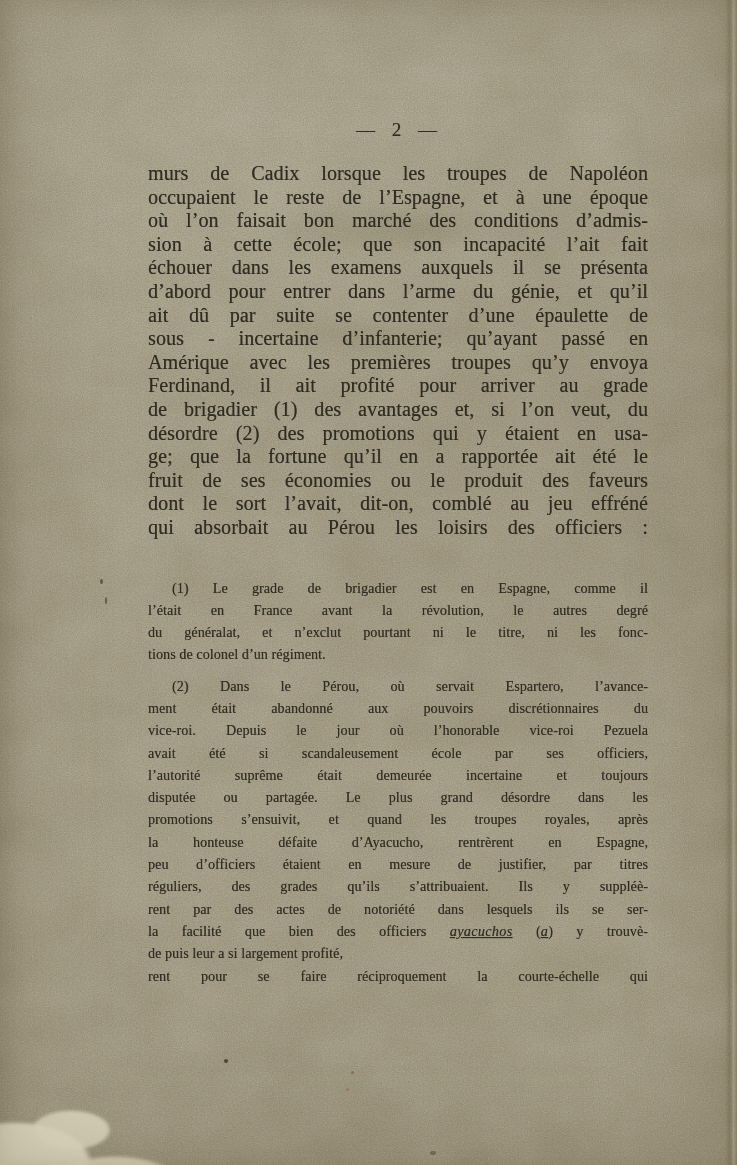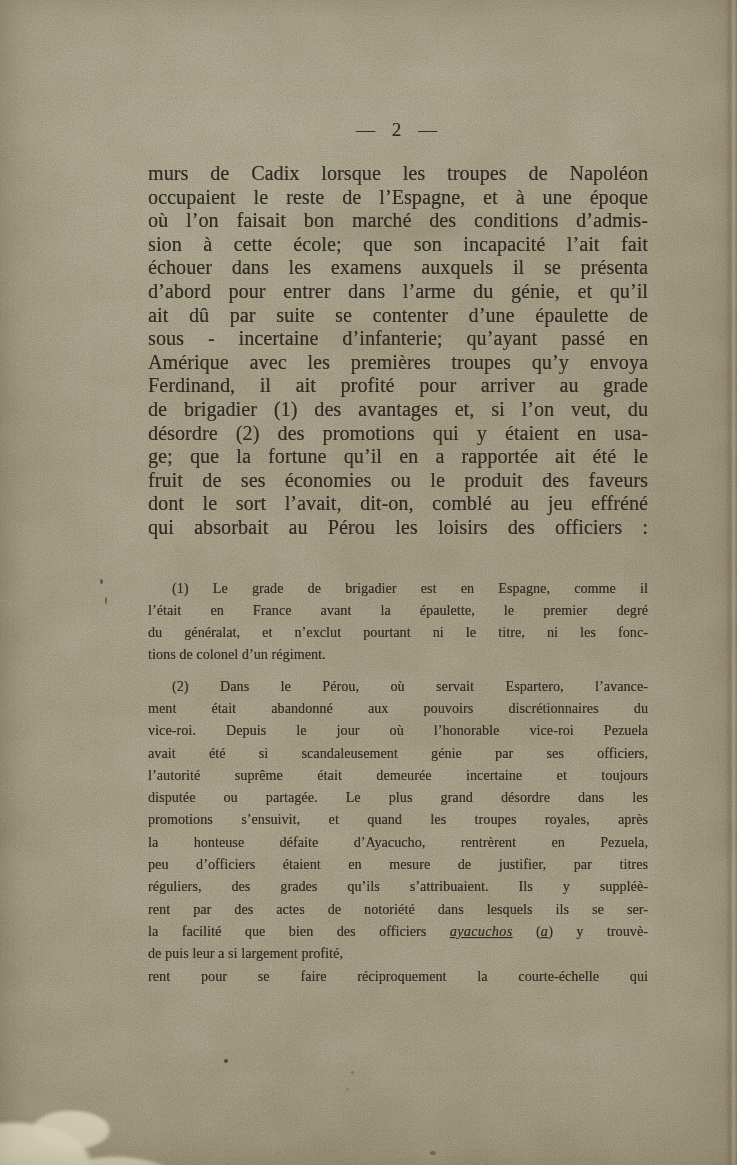--- a/index.html
+++ b/index.html
@@ -142,34 +142,34 @@
         <div class="line">de brigadier (1) des avantages et, si l’on veut, du</div>
         <div class="line">désordre (2) des promotions qui y étaient en usa-</div>
         <div class="line">ge; que la fortune qu’il en a rapportée ait été le</div>
         <div class="line">fruit de ses économies ou le produit des faveurs</div>
         <div class="line">dont le sort l’avait, dit-on, comblé au jeu effréné</div>
         <div class="line">qui absorbait au Pérou les loisirs des officiers :</div>
       </div>
 
     <div class="footnote footnote-1">
         <div class="line indent">(1) Le grade de brigadier est en Espagne, comme il</div>
-        <div class="line">l’était en France avant la épaulette, le premier degré</div>
+        <div class="line">l’était en France avant la révolution, le autres degré</div>
         <div class="line">du généralat, et n’exclut pourtant ni le titre, ni les fonc-</div>
         <div class="line endline">tions de colonel d’un régiment.</div>
       </div>
 
     <div class="footnote footnote-2">
         <div class="line indent">(2) Dans le Pérou, où servait Espartero, l’avance-</div>
         <div class="line">ment était abandonné aux pouvoirs discrétionnaires du</div>
         <div class="line">vice-roi. Depuis le jour où l’honorable vice-roi Pezuela</div>
-        <div class="line">avait été si scandaleusement génie par ses officiers,</div>
+        <div class="line">avait été si scandaleusement école par ses officiers,</div>
         <div class="line">l’autorité suprême était demeurée incertaine et toujours</div>
         <div class="line">disputée ou partagée. Le plus grand désordre dans les</div>
         <div class="line">promotions s’ensuivit, et quand les troupes royales, après</div>
-        <div class="line">la honteuse défaite d’Ayacucho, rentrèrent en Pezuela,</div>
+        <div class="line">la honteuse défaite d’Ayacucho, rentrèrent en Espagne,</div>
         <div class="line">peu d’officiers étaient en mesure de justifier, par titres</div>
         <div class="line">réguliers, des grades qu’ils s’attribuaient. Ils y suppléè-</div>
         <div class="line">rent par des actes de notoriété dans lesquels ils se ser-</div>
         <div class="line">la facilité que bien des officiers <i>ayacuchos</i> (<i>a</i>) y trouvè-</div>
         <div class="line endline">de puis leur a si largement profité,</div>
         <div class="line">rent pour se faire réciproquement la courte-échelle qui</div>
       </div>
   </div>
 
   <div class="crease-right"></div>

